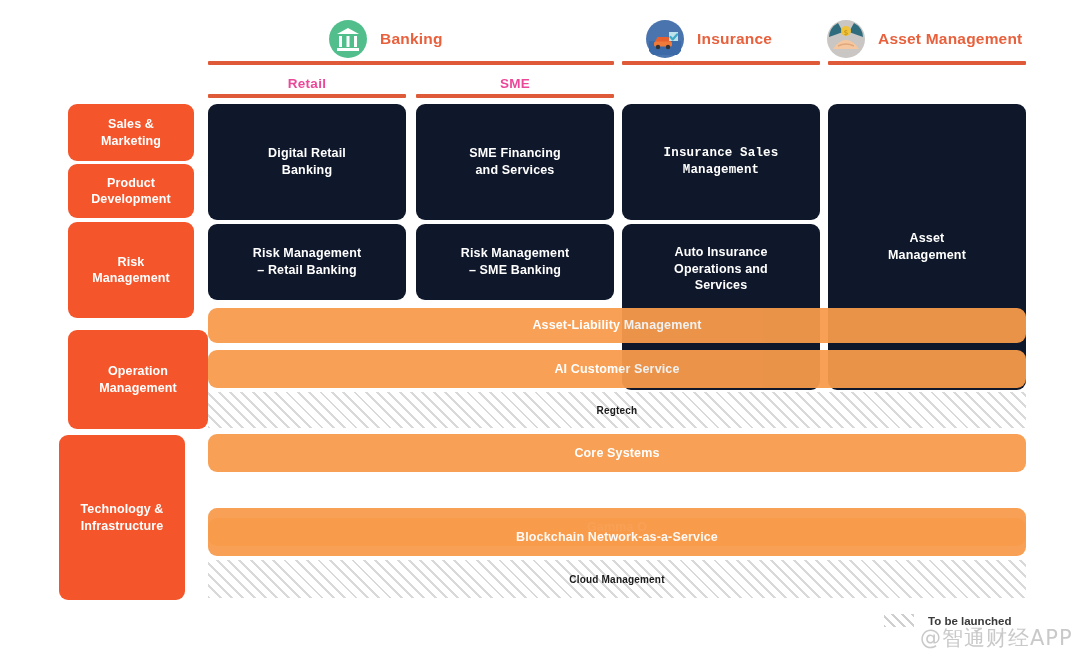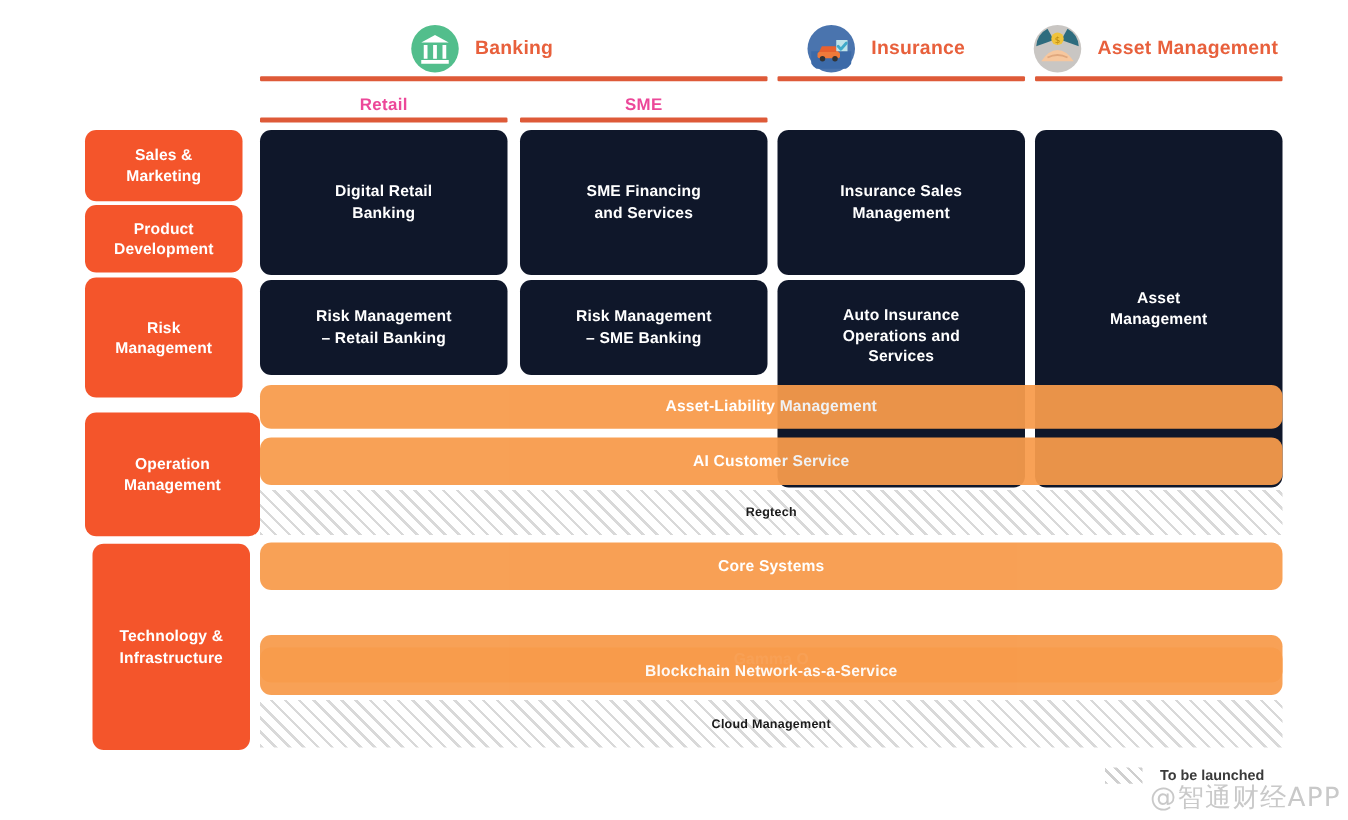--- a/index.html
+++ b/index.html
@@ -188,35 +188,35 @@
 Development</span>
   </div>
   <div class="side-box" style="left:68px;top:222px;width:126px;height:96px;">
     <span style="white-space:pre-line;">Risk
 Management</span>
   </div>
   <div class="side-box" style="left:68px;top:330px;width:140px;height:99px;">
     <span style="white-space:pre-line;">Operation
 Management</span>
   </div>
-  <div class="side-box" style="left:74px;top:435px;width:126px;height:165px;">
+  <div class="side-box" style="left:59px;top:435px;width:126px;height:165px;">
     <span style="white-space:pre-line;">Technology &amp;
 Infrastructure</span>
   </div>
 
   <div class="cap over" style="left:208px;top:104px;width:198px;height:116px;">
     <span style="white-space:pre-line;">Digital Retail
 Banking</span>
   </div>
   <div class="cap over" style="left:416px;top:104px;width:198px;height:116px;">
     <span style="white-space:pre-line;">SME Financing
 and Services</span>
   </div>
   <div class="cap over" style="left:622px;top:104px;width:198px;height:116px;">
-    <span style="white-space:pre-line;">Insurance Sales
+    <span style="white-space:pre-line;font-family:Liberation Mono, monospace;">Insurance Sales
 Management</span>
   </div>
 
   <div class="cap under" style="left:828px;top:104px;width:198px;height:286px;">
     <span style="white-space:pre-line;">Asset
 Management</span>
   </div>
 
   <div class="cap over" style="left:208px;top:224px;width:198px;height:76px;">
     <span style="white-space:pre-line;">Risk Management

